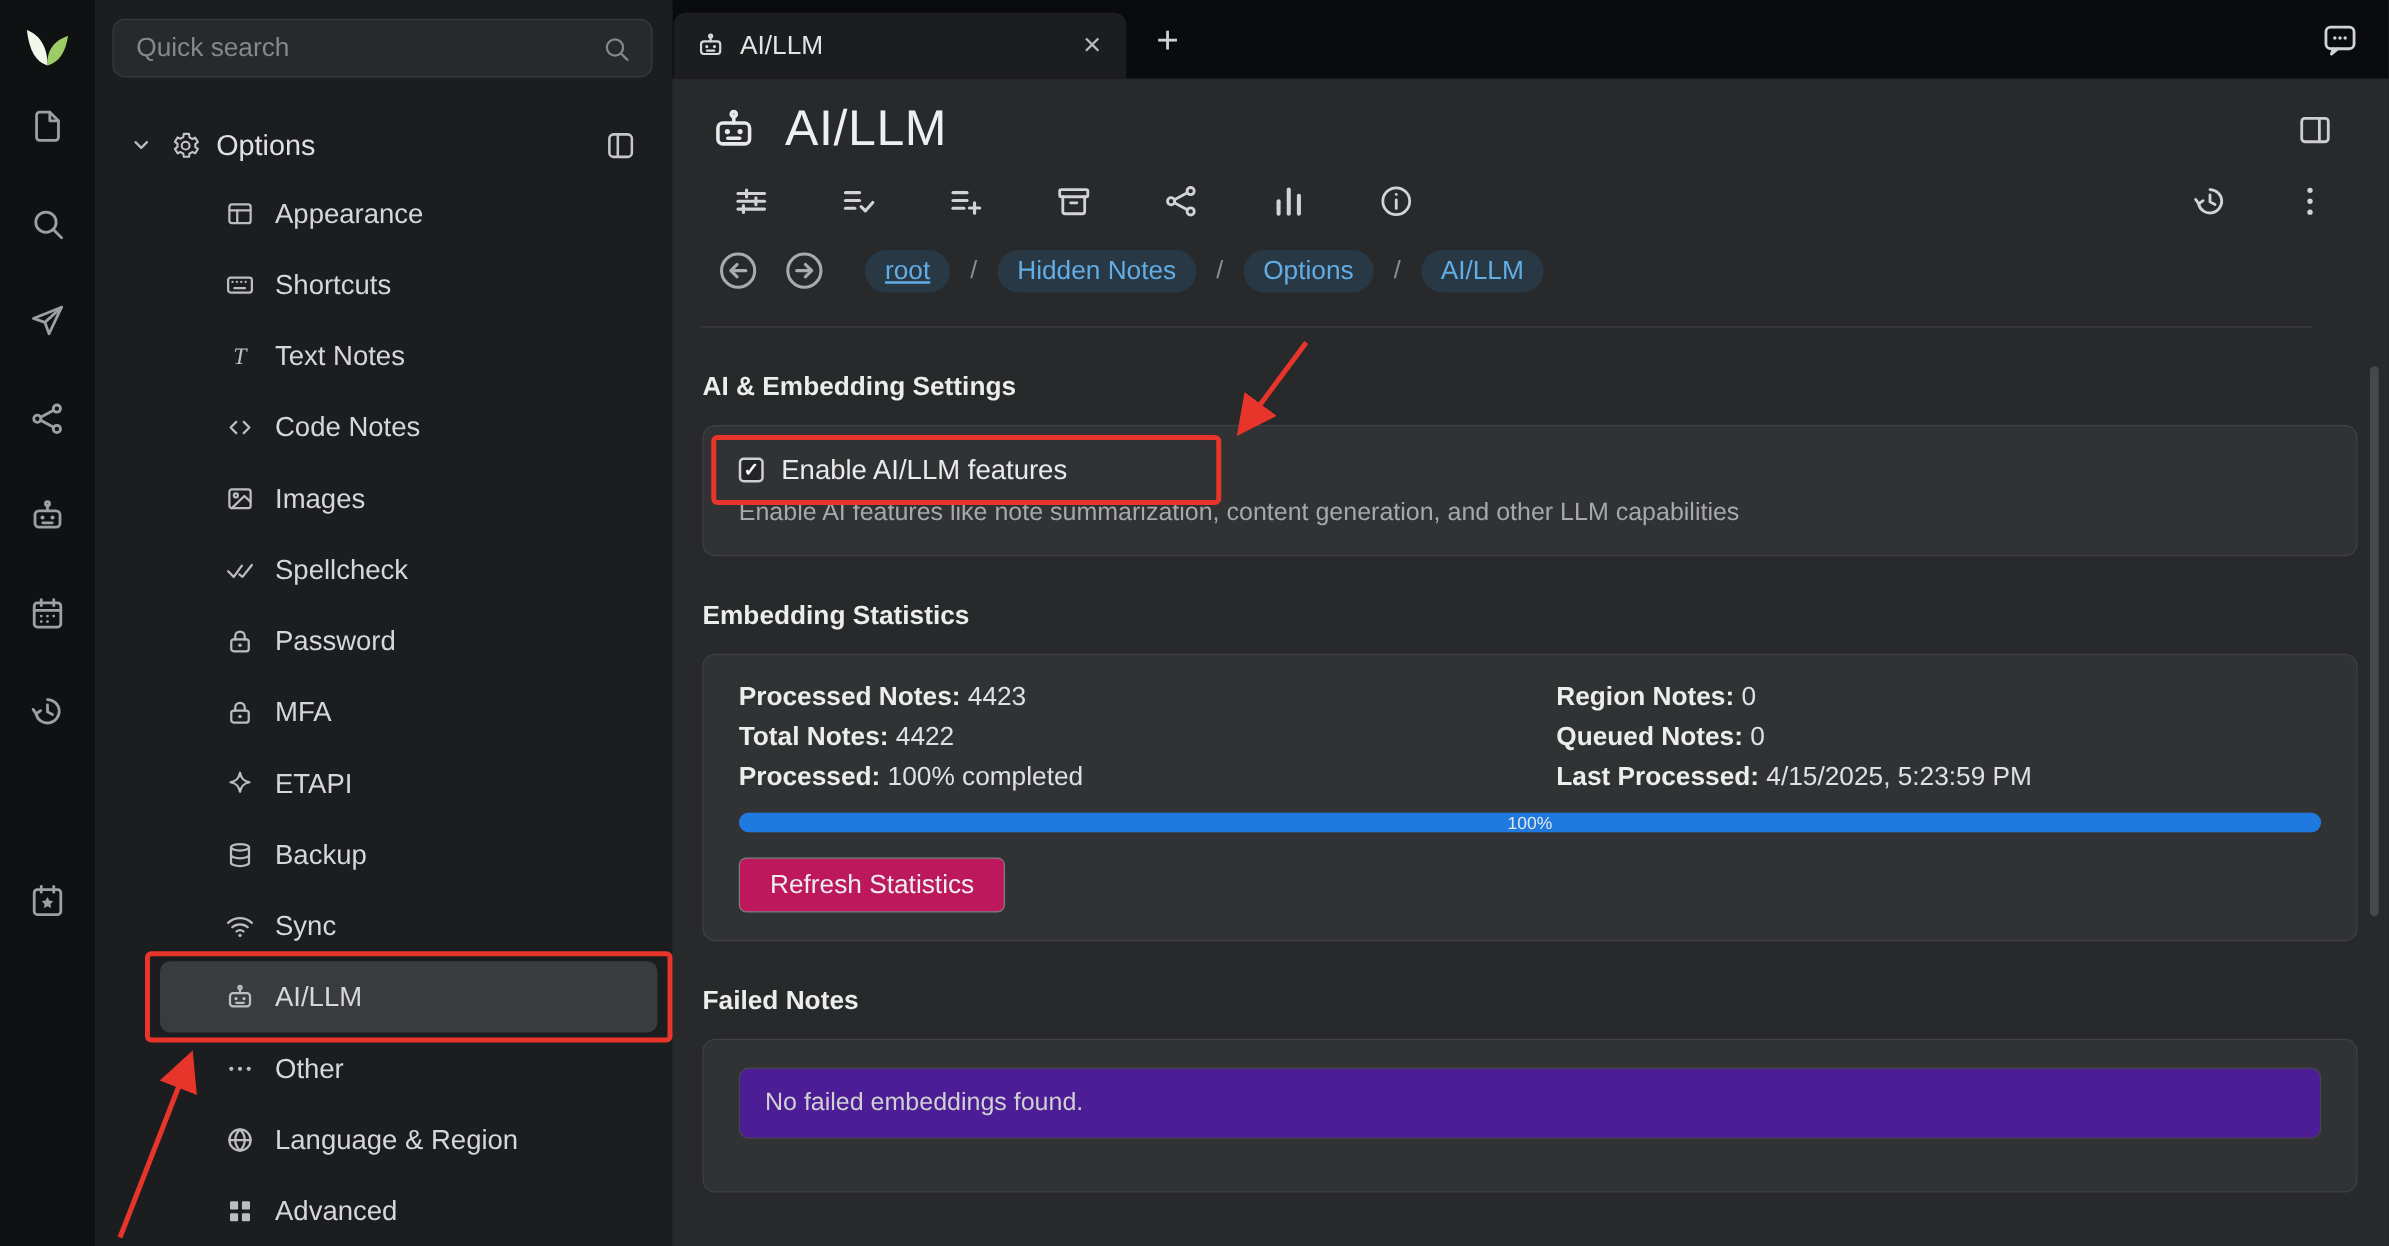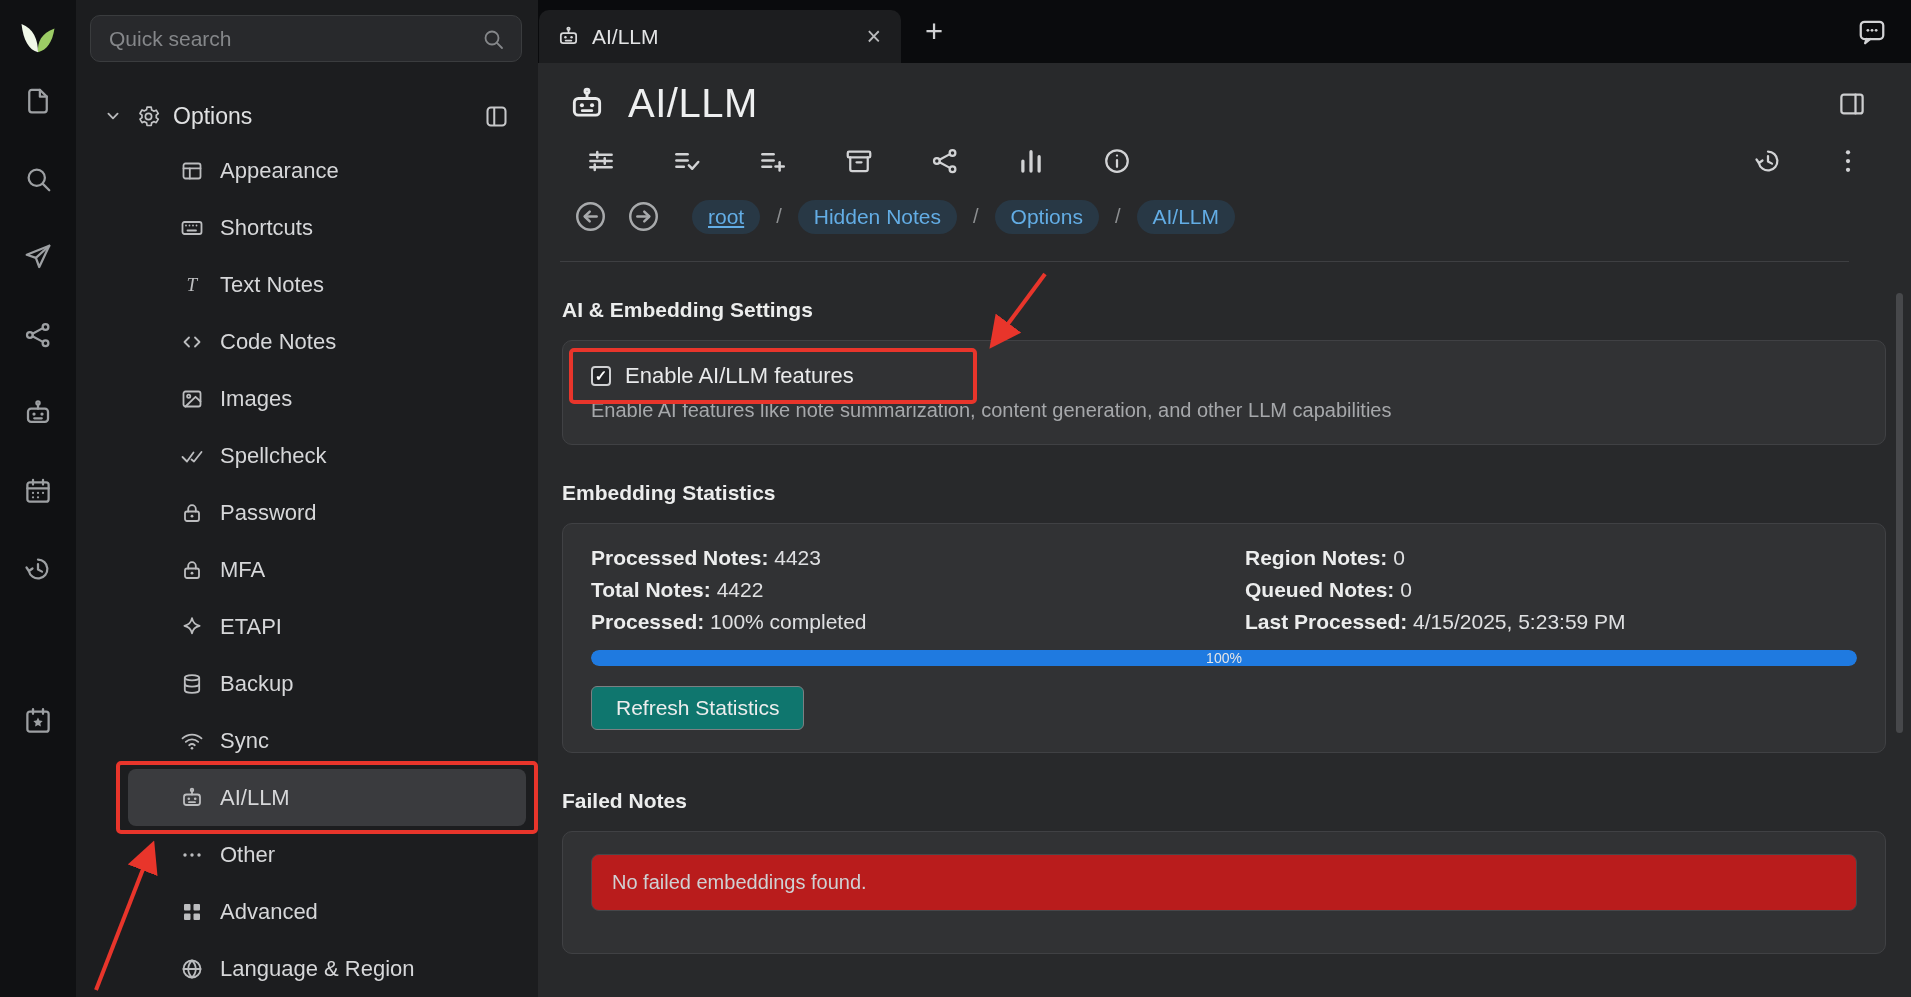--- a/index.html
+++ b/index.html
@@ -112,28 +112,28 @@
     display:grid; grid-template-columns:654px 1fr; row-gap:8px;
     font-size:21px; color:#dfe0e2;
   }
   .stat-label { font-weight:bold; color:#eceded; }
 
   .progress { margin-top:16px; height:16px; border-radius:9px; background:#3c3d40; position:relative; overflow:hidden; }
   .progress-fill { height:100%; border-radius:9px; background:#1f7ae0; width:0; }
   .progress-label { position:absolute; inset:0; text-align:center; font-size:14px; line-height:16px; color:#e5e5e5; }
 
   .refresh-btn {
-    margin-top:20px; display:inline-block; background:#0f766e; color:#eceded;
+    margin-top:20px; display:inline-block; background:#be185d; color:#eceded;
     border:1px solid #7c7f82; border-radius:6px; font-size:21px;
     padding:9px 24px; font-family:inherit;
   }
 
   .card.failed { padding-bottom:42px; }
   .empty-box {
-    background:#b91c1c; border:1px solid #46474a; border-radius:8px;
+    background:#4c1d95; border:1px solid #46474a; border-radius:8px;
     padding:16px 20px; color:#cfd1d3; font-size:20px;
   }
 
   .scroll-thumb {
     position:absolute; right:8px; top:230px; width:7px; height:440px;
     background:#47484b; border-radius:4px;
   }
 
   
   .annot { position:absolute; inset:0; pointer-events:none; z-index:60; }
@@ -379,38 +379,38 @@
             <svg viewBox="0 0 24 24">
               <circle cx="5" cy="12" r="1.7" fill="currentColor"></circle>
               <circle cx="12" cy="12" r="1.7" fill="currentColor"></circle>
               <circle cx="19" cy="12" r="1.7" fill="currentColor"></circle>
             </svg>
           </span>
         <span>Other</span>
       </div>
       <div class="tree-item">
         <span class="ticon">
+            <svg viewBox="0 0 24 24" fill="none" stroke="currentColor" stroke-width="1.8" stroke-linecap="round" stroke-linejoin="round">
+              <circle cx="12" cy="12" r="8.5"></circle>
+              <line x1="3.5" y1="12" x2="20.5" y2="12"></line>
+              <path d="M12 3.5c2.5 2.5 3.8 5.4 3.8 8.5s-1.3 6-3.8 8.5c-2.5-2.5-3.8-5.4-3.8-8.5s1.3-6 3.8-8.5z"></path>
+            </svg>
+          </span>
+        <span>Language &amp; Region</span>
+      </div>
+      <div class="tree-item">
+        <span class="ticon">
             <svg viewBox="0 0 24 24">
               <rect x="4" y="4" width="6.5" height="6.5" rx="1" fill="currentColor"></rect>
               <rect x="13.5" y="4" width="6.5" height="6.5" rx="1" fill="currentColor"></rect>
               <rect x="4" y="13.5" width="6.5" height="6.5" rx="1" fill="currentColor"></rect>
               <rect x="13.5" y="13.5" width="6.5" height="6.5" rx="1" fill="currentColor"></rect>
             </svg>
           </span>
         <span>Advanced</span>
-      </div>
-      <div class="tree-item">
-        <span class="ticon">
-            <svg viewBox="0 0 24 24" fill="none" stroke="currentColor" stroke-width="1.8" stroke-linecap="round" stroke-linejoin="round">
-              <circle cx="12" cy="12" r="8.5"></circle>
-              <line x1="3.5" y1="12" x2="20.5" y2="12"></line>
-              <path d="M12 3.5c2.5 2.5 3.8 5.4 3.8 8.5s-1.3 6-3.8 8.5c-2.5-2.5-3.8-5.4-3.8-8.5s1.3-6 3.8-8.5z"></path>
-            </svg>
-          </span>
-        <span>Language &amp; Region</span>
       </div>
     </div>
   </div>
 
   <div class="main">
     <div class="tab-bar">
       <div class="tab">
         <span class="tab-icon icon">
           <svg viewBox="0 0 24 24" fill="none" stroke="currentColor" stroke-width="1.8" stroke-linecap="round" stroke-linejoin="round">
               <rect x="4" y="8.5" width="16" height="10.5" rx="2.5"></rect>

